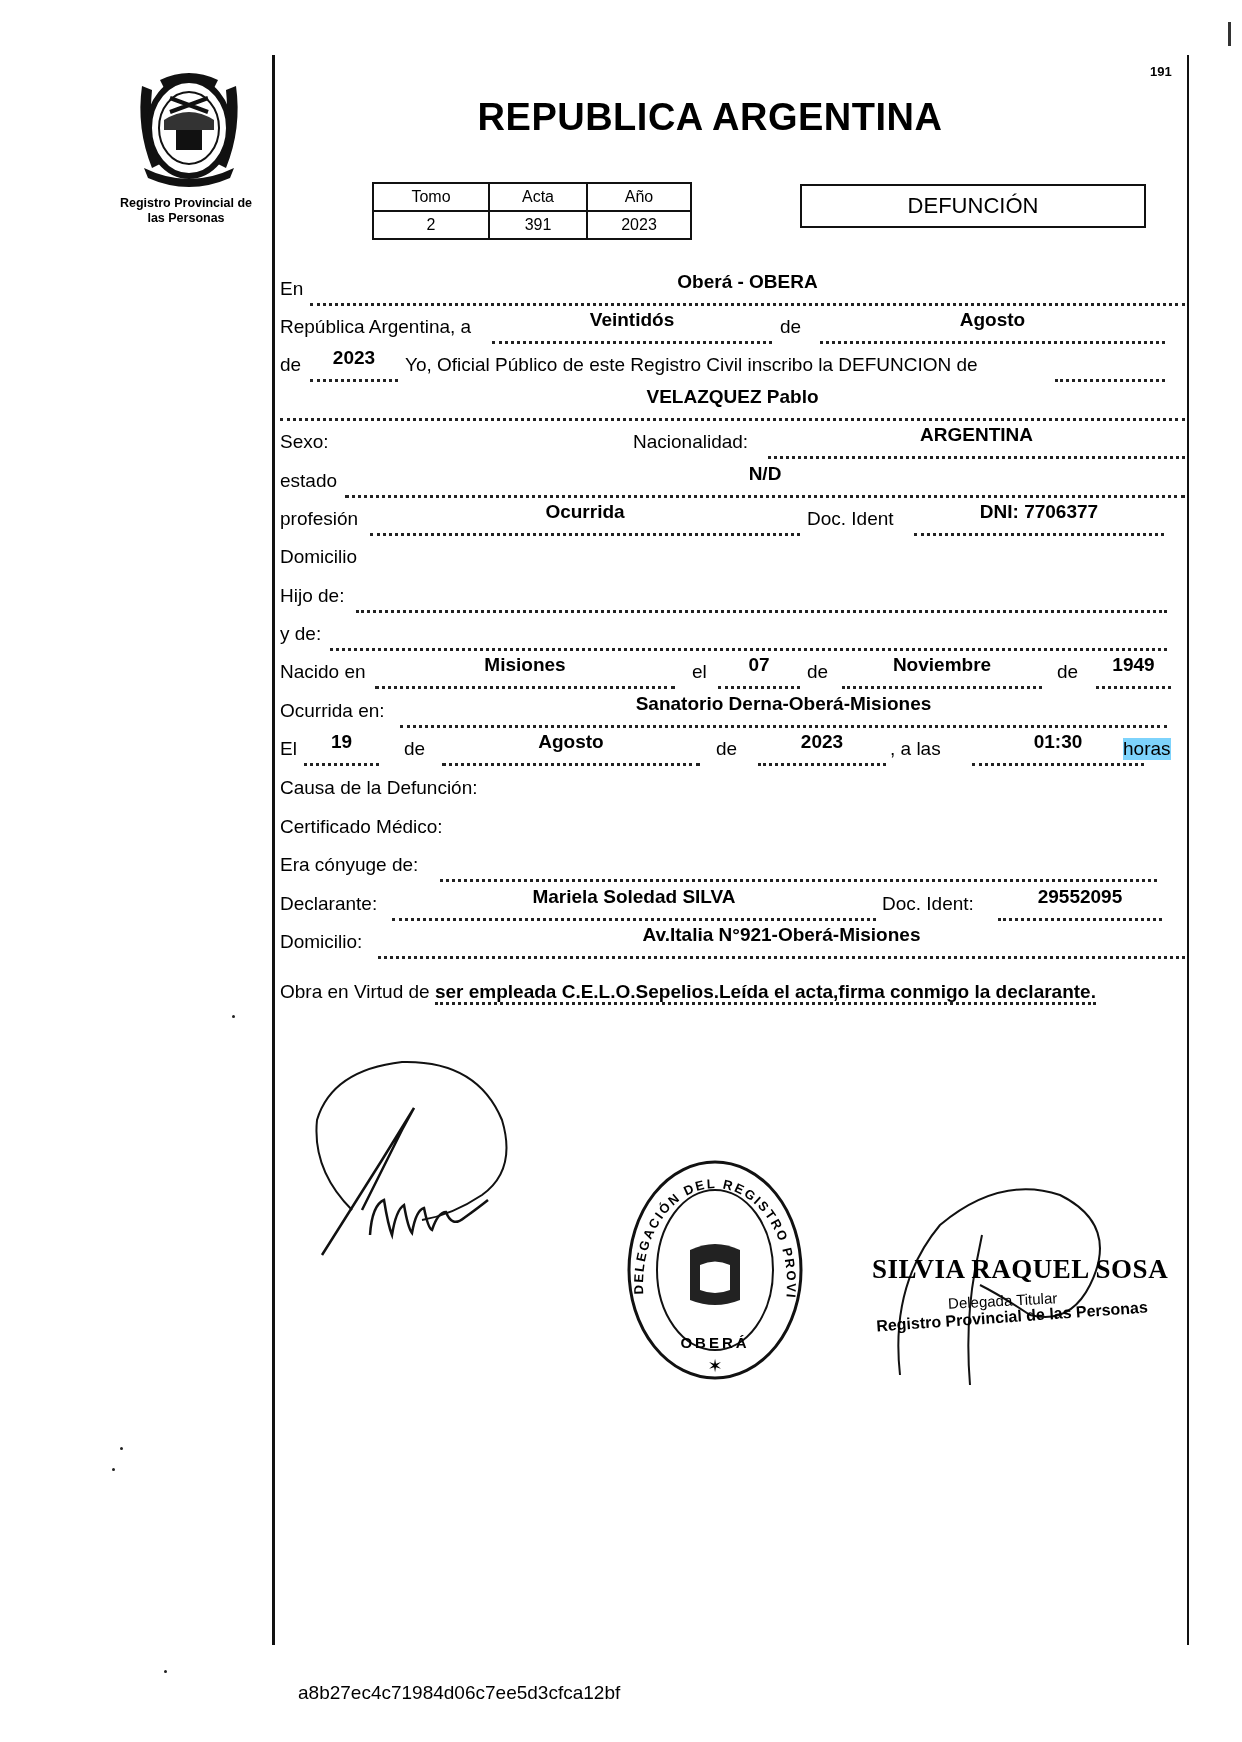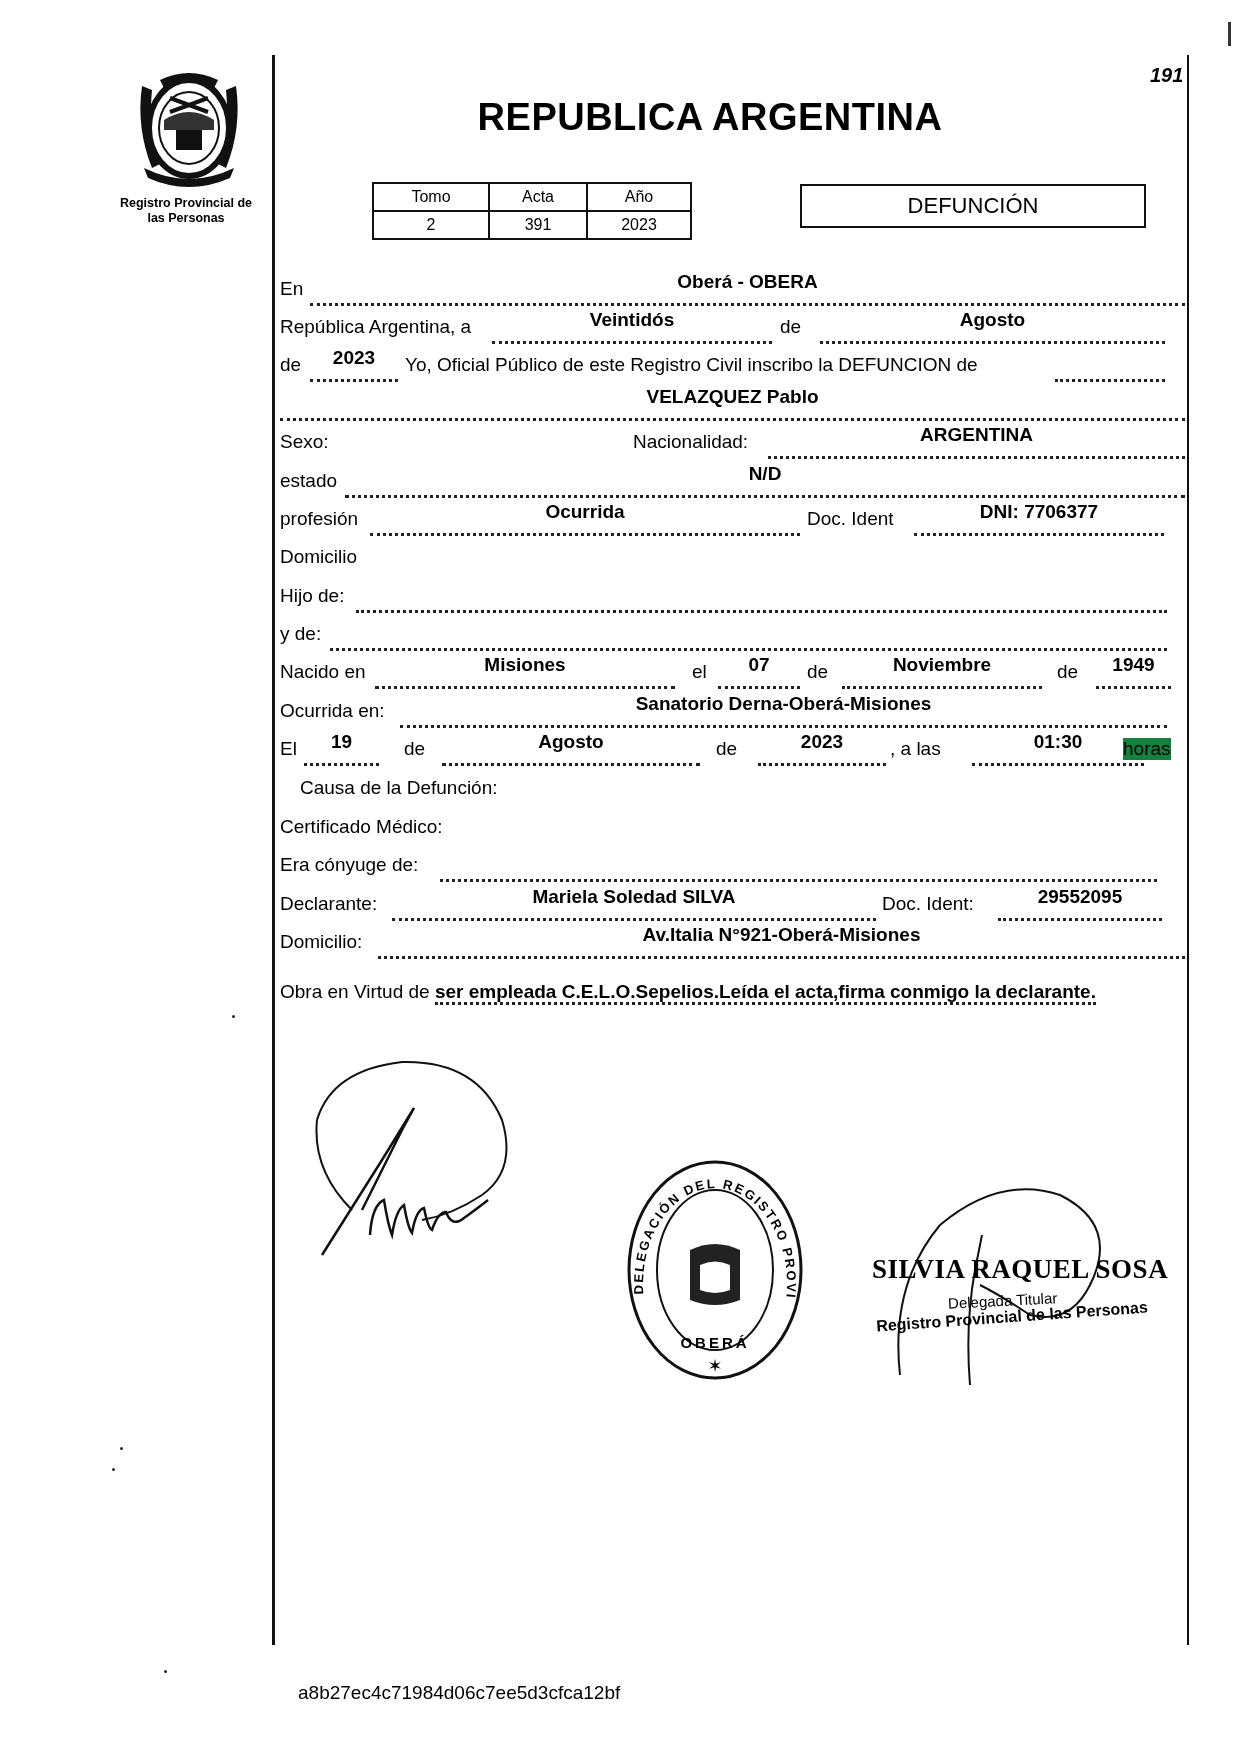--- a/index.html
+++ b/index.html
@@ -5,21 +5,21 @@
   html, body { margin:0; padding:0; background:#ffffff; }
   body { width:1242px; height:1742px; position:relative; overflow:hidden; color:#000; font-family:"Liberation Sans", sans-serif; }
   .abs { position:absolute; }
   .vrule-left { left:272px; top:55px; width:3px; height:1590px; background:#111; }
   .vrule-right { left:1187px; top:55px; width:2px; height:1590px; background:#111; }
   .corner-mark { left:1228px; top:22px; width:3px; height:24px; background:#333; }
 
   .logo { left:130px; top:68px; width:118px; height:120px; }
   .registro-caption { left:100px; top:196px; width:172px; text-align:center; font-size:12.5px; font-weight:bold; line-height:15px; }
 
-  .page-number { left:1150px; top:64px; font-size:20px; font-weight:bold;font-style:italic; }
+  .page-number { left:1150px; top:64px; font-size:13px; font-weight:bold; }
   .main-title { left:440px; top:96px; width:540px; text-align:center; font-size:38px; font-weight:bold; letter-spacing:0.5px; }
 
   table.acta-table { position:absolute; left:372px; top:182px; border-collapse:collapse; font-size:16px;padding-left:44px; }
   table.acta-table td { border:2px solid #111; text-align:center; height:26px; padding:0; }
   table.acta-table td.c1 { width:114px; }
   table.acta-table td.c2 { width:96px; }
   table.acta-table td.c3 { width:102px; }
 
   .defuncion-box { left:800px; top:184px; width:342px; height:40px; border:2px solid #111; font-size:22px; display:flex; align-items:center; justify-content:center; }
 
@@ -201,25 +201,25 @@
     <span class="val">Agosto</span>
   </div>
   <span class="lbl" style="left:436px;">de</span>
   <div class="fld" style="left:478px; width:128px;">
     <span class="val">2023</span>
   </div>
   <span class="lbl" style="left:610px;">, a las</span>
   <div class="fld" style="left:692px; width:172px;">
     <span class="val">01:30</span>
   </div>
-  <span class="lbl" style="left:843px; background:#15803d;text-align:right;">horas</span>
+  <span class="lbl" style="left:843px; background:#7dd3fc;text-align:right;">horas</span>
 </div>
 
 <div class="line" style="top:767px;">
-  <span class="lbl" style="left:0;margin-left:20px;">Causa de la Defunción:</span>
+  <span class="lbl" style="left:0;">Causa de la Defunción:</span>
 </div>
 
 <div class="line" style="top:806px;">
   <span class="lbl" style="left:0;">Certificado Médico:</span>
 </div>
 
 <div class="line" style="top:844px;">
   <span class="lbl" style="left:0;">Era cónyuge de:</span>
   <div class="fld" style="left:160px; right:28px;">
     <span class="val"></span>

